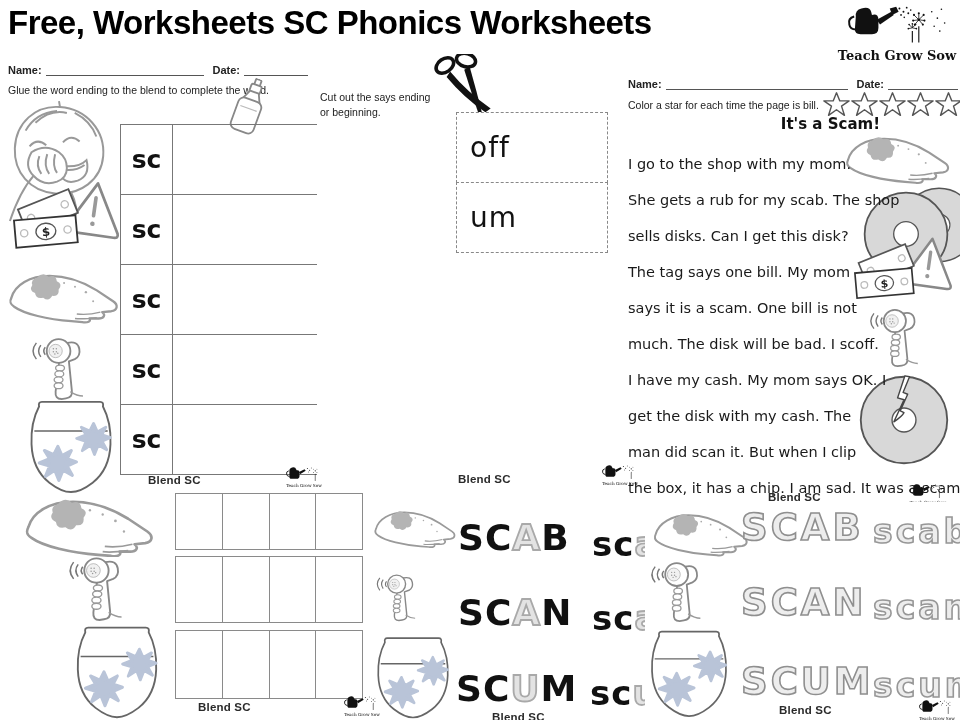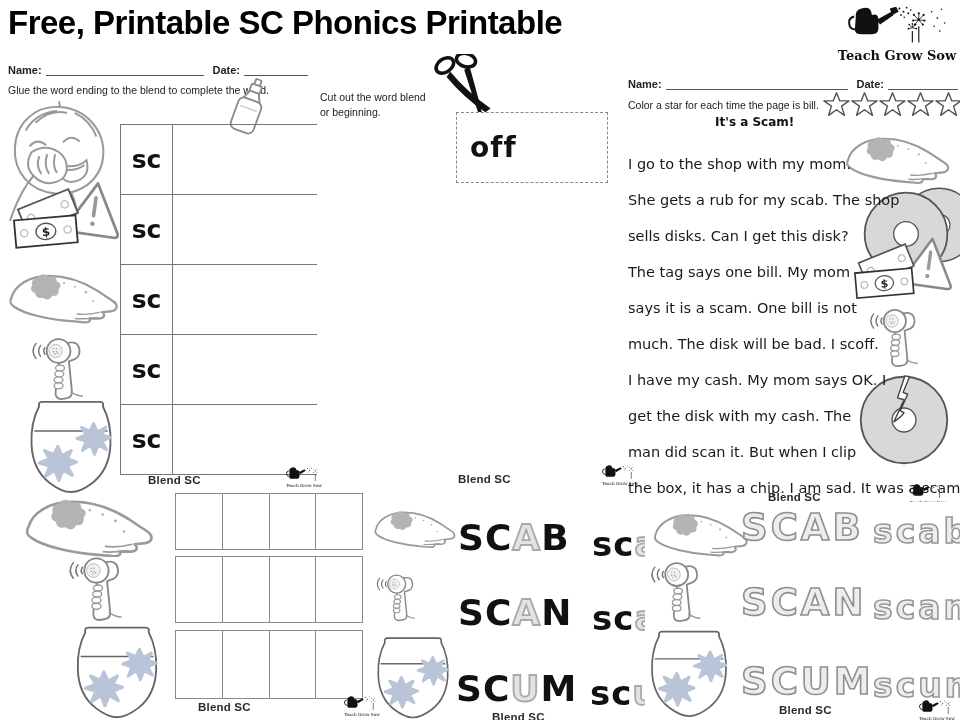--- a/index.html
+++ b/index.html
@@ -15,28 +15,28 @@
   .instr{font-size:10.5px;color:#222;line-height:15px;}
   .footer{font-size:11.5px;font-weight:600;color:#2b2b2b;letter-spacing:.2px;white-space:nowrap;}
   
   .glue-table{border:1px solid #777;border-right:none;}
   .glue-row{height:69px;display:flex;border-bottom:1px solid #777;}
   .glue-row:last-child{border-bottom:none;}
   .glue-cell-label{width:51px;border-right:1px solid #777;display:flex;align-items:center;justify-content:center;
       font-size:25px;font-weight:700;font-family:"DejaVu Sans",sans-serif;}
   .glue-cell-blank{flex:1;}
   
-  .cut-col{width:152px;font-weight:bold;}
+  .cut-col{width:152px;}
   .cut-cell{height:69px;border:1px dashed #888;margin-top:-1px;display:flex;align-items:center;background:#fff;}
   .cut-cell:first-child{margin-top:0;}
   .cut-cell span{font-size:28px;padding-left:13px;letter-spacing:1px;color:#111;font-family:"DejaVu Sans",sans-serif;}
   
   .story{font-size:14.5px;line-height:36px;color:#1a1a1a;font-family:"DejaVu Sans",sans-serif;}
   .story div{white-space:nowrap;}
-  .story-title{font-size:12px;font-weight:700;text-align:left;font-family:"DejaVu Sans",sans-serif;}
+  .story-title{font-size:15px;font-weight:700;text-align:right;font-family:"DejaVu Sans",sans-serif;}
   .stars{display:flex;gap:1px;}
   
   .lbox{border:1px solid #8a8a8a;display:flex;background:#fff;}
   .lb-cell{flex:1;border-right:1px solid #8a8a8a;}
   .lb-cell:last-child{border-right:none;}
   
   .word-solid{font-size:36px;font-weight:800;letter-spacing:1px;font-family:"DejaVu Sans",sans-serif;white-space:nowrap;}
   .word-solid-lc{font-size:34px;font-weight:800;letter-spacing:1px;font-family:"DejaVu Sans",sans-serif;white-space:nowrap;}
   .gapletter{color:#e3e3e3;-webkit-text-stroke:1.8px #a9a9a9;}
   
@@ -236,21 +236,21 @@
       <circle cx="52" cy="16" r=".8"></circle>
           <circle cx="55" cy="7" r=".7"></circle>
           <circle cx="49" cy="7" r=".7"></circle>
         </g>
     <line x1="52" y1="17" x2="52" y2="28" stroke="#111" stroke-width="1"></line>
     <text x="32" y="38" font-size="7.5" text-anchor="middle" fill="#111" font-family="DejaVu Serif, serif">Teach Grow Sow</text>
   </symbol>
 </defs>
 </svg>
 
-<div class="abs title" style="left:8px;top:4px;">Free, Printable SC Phonics Printable</div>
+<div class="abs title" style="left:8px;top:4px;">Free, Worksheets SC Phonics Worksheets</div>
 <div class="abs" style="left:834px;top:2px;width:126px;">
   <svg width="126" height="42">
       <use href="#i-logo"></use>
     </svg>
   <div class="brand-text">Teach Grow Sow</div>
 </div>
 
 <div class="abs namerow" style="left:8px;top:64px;width:300px;">
   <span>Name:</span>
   <span class="uline" style="flex:1;margin:0 8px 0 4px;"></span>
@@ -305,26 +305,29 @@
     <use href="#i-minilogo"></use>
   </svg>
 
 <svg class="abs" style="left:430px;top:54px;" width="72" height="74">
     <use href="#i-scissors"></use>
   </svg>
 <svg class="abs" style="left:495px;top:114px;" width="80" height="36">
   <line x1="2" y1="4" x2="76" y2="33" stroke="#666" stroke-width="1.5"></line>
 </svg>
 <div class="abs instr" style="left:320px;top:90px;width:130px;">
-  <div>Cut out the word blend</div>
+  <div>Cut out the says ending</div>
   <div>or beginning.</div>
 </div>
 <div class="abs cut-col" style="left:456px;top:112px;">
   <div class="cut-cell">
       <span>off</span>
+    </div>
+  <div class="cut-cell">
+      <span>um</span>
     </div>
 </div>
 <div class="abs footer" style="left:458px;top:473px;">Blend SC</div>
 <svg class="abs" style="left:602px;top:462px;" width="36" height="26">
     <use href="#i-minilogo"></use>
   </svg>
 
 <div class="abs namerow" style="left:628px;top:78px;width:330px;">
   <span>Name:</span>
   <span class="uline" style="flex:1;margin:0 8px 0 4px;"></span>

